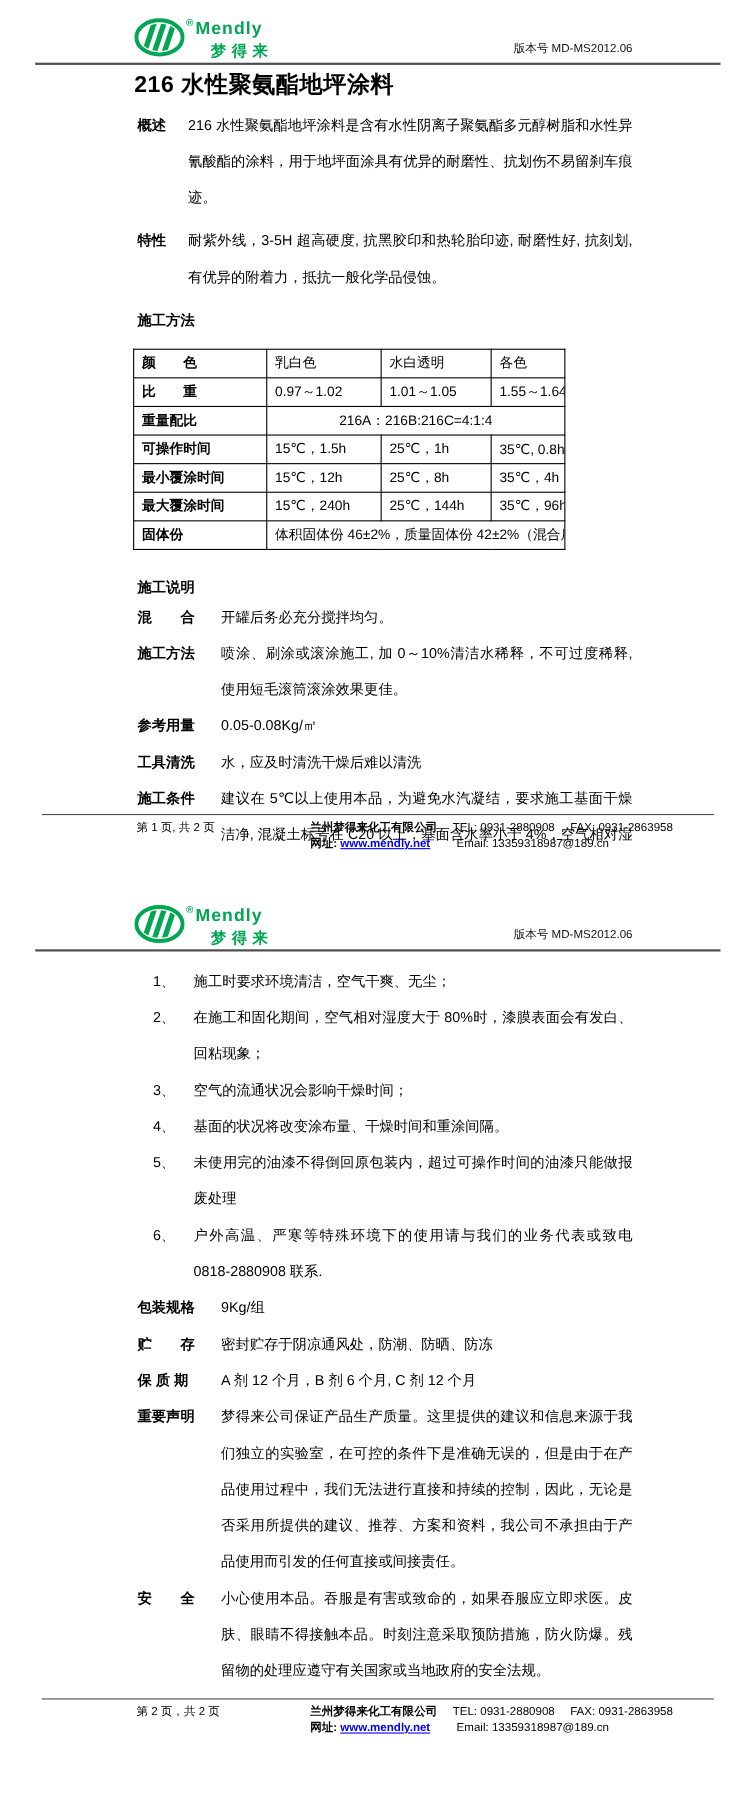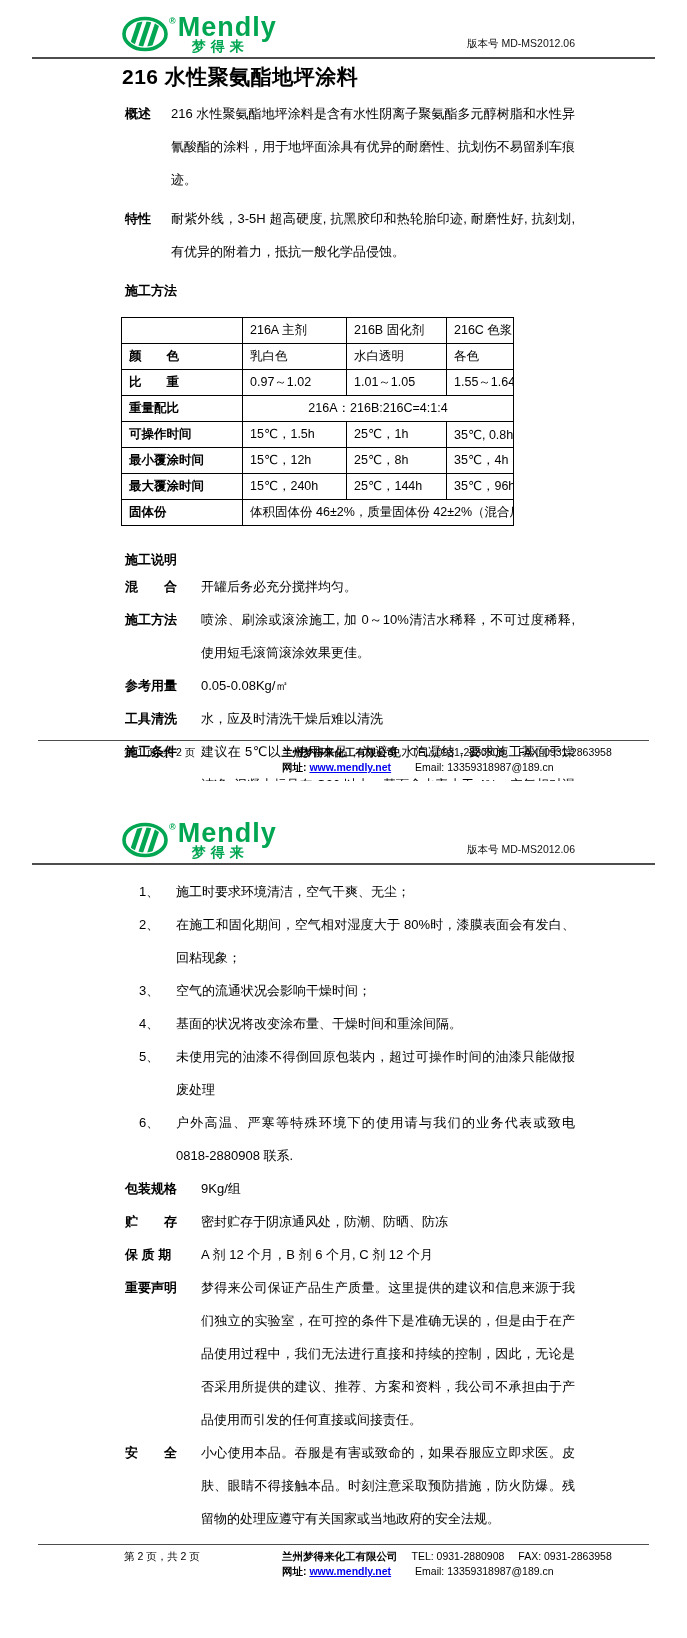--- a/index.html
+++ b/index.html
@@ -14,21 +14,21 @@
   .page { position: relative; width: 687px; overflow: hidden; }
   .page.p1 { height: 781px; }
   .page.p2 { height: 857px; }
 
   
   .hdr { position: relative; padding: 16px 0 2px 122px; }
   .p2 .hdr { padding-top: 41px; }
   .logo { display: flex; align-items: flex-start; }
   .logo-mark { flex: none; }
   .reg { font-size: 9px; color: #00A651; font-weight: bold; margin: 0 2px 0 1px; line-height: 10px; }
-  .logo-en { font-size: 27px; font-weight: bold; color: #00A651; letter-spacing: 1px; line-height: 22px; }
+  .logo-en { font-size: 16px; font-weight: bold; color: #00A651; letter-spacing: 1px; line-height: 22px; }
   .logo-cn { font-size: 14px; font-weight: bold; color: #00A651; letter-spacing: 5px; margin-left: 14px; line-height: 17px; }
   .version { position: absolute; right: 112px; bottom: 6px; font-size: 10.5px; color: #111; }
   .rule { border-top: 2px solid #4d4d4d; margin: 0 32px; }
 
   .title { margin: 4px 0 0 122px; font-size: 21px; font-weight: bold; letter-spacing: 0.5px; }
 
   .content { padding: 0 112px 0 125px; }
 
   .sec { display: flex; margin-top: 6px; }
   .sec-label { flex: none; width: 36px; font-weight: bold; line-height: 33px; }
@@ -122,26 +122,20 @@
     <div class="h-bold">施工方法</div>
 
     <table class="spec">
       <colgroup>
           <col class="c0">
           <col class="c1">
           <col class="c2">
           <col class="c3">
         </colgroup>
       <tbody>
-          <tr>
-        <td class="lbl"></td>
-        <td>216A 主剂</td>
-        <td>216B 固化剂</td>
-        <td>216C 色浆</td>
-      </tr>
       <tr>
         <td class="lbl">颜　　色</td>
         <td>乳白色</td>
         <td>水白透明</td>
         <td>各色</td>
       </tr>
       <tr>
         <td class="lbl">比　　重</td>
         <td>0.97～1.02</td>
         <td>1.01～1.05</td>

